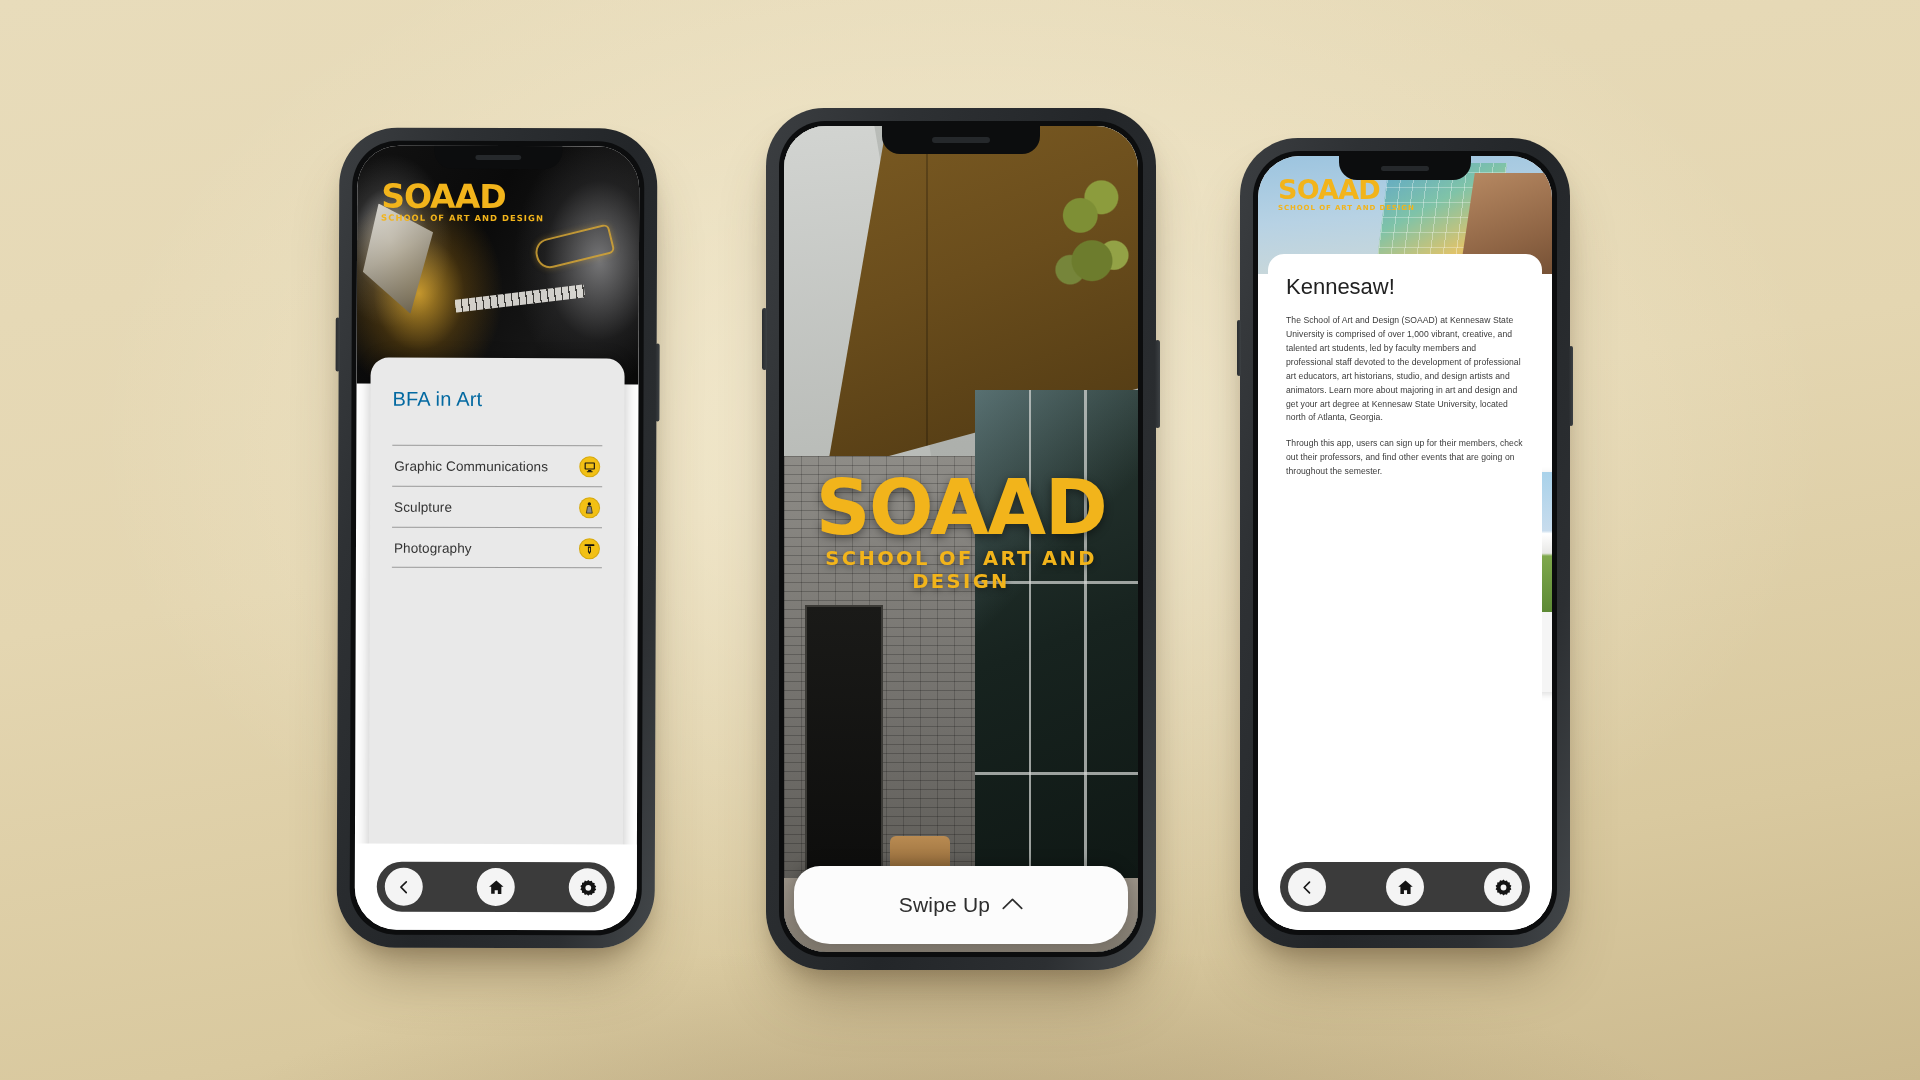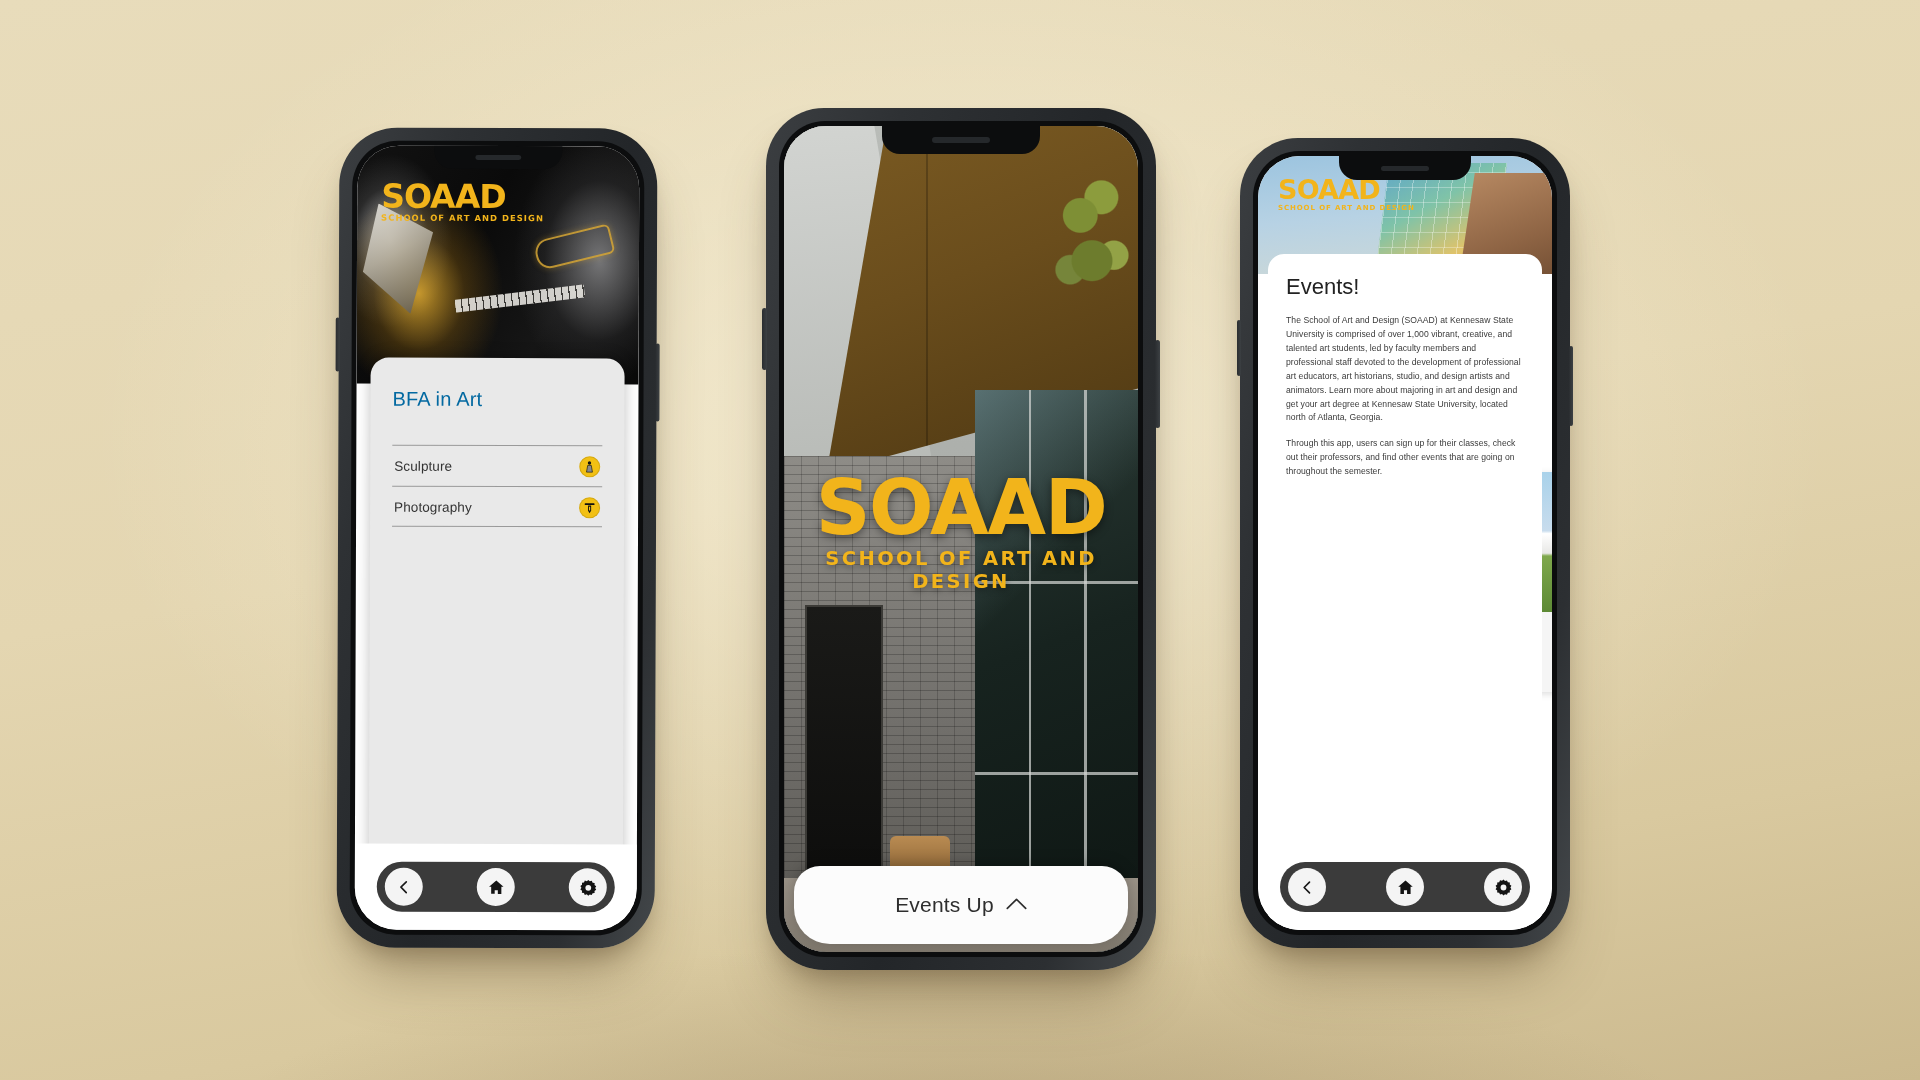--- a/index.html
+++ b/index.html
@@ -406,20 +406,31 @@
         </div>
 
         <div class="logo-wrap">
           <div class="logo-soaad">SOAAD</div>
           <div class="logo-sub">SCHOOL OF ART AND DESIGN</div>
         </div>
 
         <div class="sheet">
           <div class="sheet-title">BFA in Art</div>
           <ul class="major-list" id="left-major-list">
+              <li class="major-item">
+                <span class="major-label">Graphic Communications</span>
+                <span class="major-icon">
+                  <svg width="13" height="13" viewBox="0 0 24 24">
+                    <rect x="2.5" y="4" width="19" height="13" rx="1.4" fill="#111"></rect>
+                    <rect x="4.6" y="6" width="14.8" height="9" fill="#f2c014"></rect>
+                    <rect x="9" y="18" width="6" height="2.6" fill="#111"></rect>
+                    <rect x="6.4" y="20.2" width="11.2" height="1.8" rx=".8" fill="#111"></rect>
+                  </svg>
+                </span>
+              </li>
               <li class="major-item">
                 <span class="major-label">Sculpture</span>
                 <span class="major-icon">
                   <svg width="13" height="13" viewBox="0 0 24 24">
                     <circle cx="11.5" cy="5" r="3.1" fill="#111"></circle>
                     <path d="M8.2 9.4h6.6l2.2 12.4H6z" fill="#8a8a8a" stroke="#111" stroke-width="1.2"></path>
                   </svg>
                 </span>
               </li>
               <li class="major-item">
@@ -488,21 +499,21 @@
           <div class="arch-stool" style="left:26%; bottom:2%; width:11%; height:5%;"></div>
           <div class="arch-stool" style="left:40%; bottom:2%; width:11%; height:5%;"></div>
         </div>
 
         <div class="center-logo">
           <div class="logo-soaad">SOAAD</div>
           <div class="logo-sub">SCHOOL OF ART AND DESIGN</div>
         </div>
 
         <div class="swipe-card">
-          <span class="swipe-text">Events Up</span>
+          <span class="swipe-text">Swipe Up</span>
           <span class="swipe-chev">
             <svg width="21" height="13" viewBox="0 0 24 14">
               <path d="M1.5 12.6L12 2.2l10.5 10.4" fill="none" stroke="#2e2e2e" stroke-width="1.9" stroke-linecap="round" stroke-linejoin="round"></path>
             </svg>
           </span>
         </div>
 
       </div>
     </div>
   </div>
@@ -521,23 +532,23 @@
           <div class="glassfacade"></div>
           <div class="rusty"></div>
         </div>
 
         <div class="logo-wrap">
           <div class="logo-soaad">SOAAD</div>
           <div class="logo-sub">SCHOOL OF ART AND DESIGN</div>
         </div>
 
         <div class="content-card">
-          <div class="welcome-title">Events!</div>
+          <div class="welcome-title">Kennesaw!</div>
           <div class="welcome-p">The School of Art and Design (SOAAD) at Kennesaw State University is comprised of over 1,000 vibrant, creative, and talented art students, led by faculty members and professional staff devoted to the development of professional art educators, art historians, studio, and design artists and animators. Learn more about majoring in art and design and get your art degree at Kennesaw State University, located north of Atlanta, Georgia.</div>
-          <div class="welcome-p">Through this app, users can sign up for their classes, check out their professors, and find other events that are going on throughout the semester.</div>
+          <div class="welcome-p">Through this app, users can sign up for their members, check out their professors, and find other events that are going on throughout the semester.</div>
         </div>
 
         <div class="card-row">
           <div class="promo-card">
             <div class="promo-img">
               <div class="vans-img">
                 <div class="vans-deck">
                   <span class="vans-word">VANS</span>
                 </div>
                 <div class="vans-bag">

